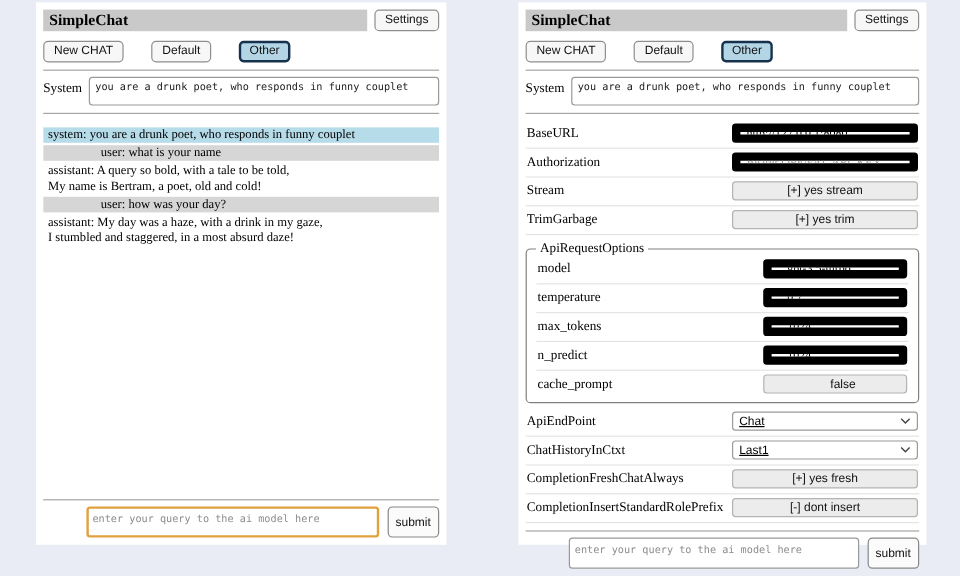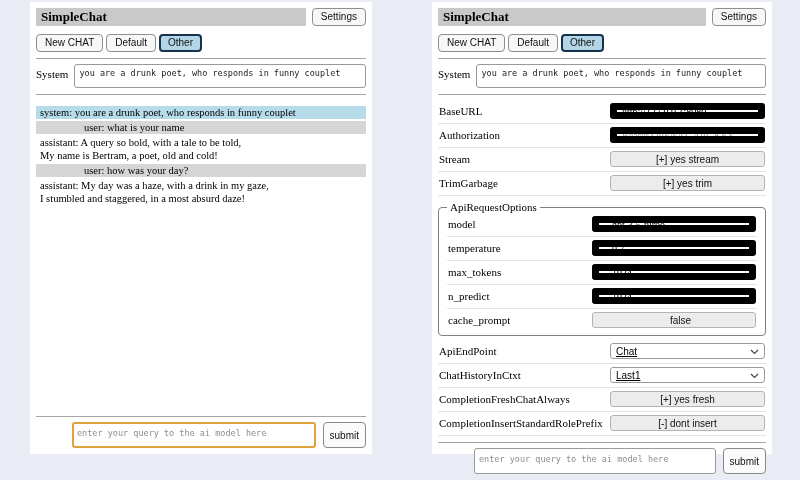--- a/index.html
+++ b/index.html
@@ -21,21 +21,21 @@
     flex:1; background:#c9c9c9; color:#000;
     font-weight:bold; font-size:13px; line-height:18px; padding:0 5px;
   }
   button {
     font-family:"Liberation Sans", sans-serif; color:#111; cursor:pointer;
   }
   .sysbtn {
     font-size:10px; background:#f7f7f7; border:1px solid #8e8e8e;
     border-radius:4px; padding:2px 8px; line-height:12px;
   }
-  .tool-row { display:flex; gap:3px; margin-top:8px; flex:0 0 auto; }
+  .tool-row { display:flex; gap:23px; margin-top:8px; flex:0 0 auto; }
   .tool-row .sysbtn.selected {
     background:#b4d5e5; border:2px solid #16324d; padding:1px 7px;
   }
   hr.div {
     border:none; border-top:1px solid #a6a6a6; margin:6px 0 5px; width:100%; flex:0 0 auto;
   }
   .system-row { display:flex; gap:6px; align-items:flex-start; flex:0 0 auto; }
   .syslabel { font-size:11px; padding-top:4px; }
   textarea {
     font-family:"DejaVu Sans Mono", monospace; box-sizing:border-box;
@@ -90,21 +90,21 @@
     width:155px; height:16px; border:1px solid #9a9a9a; border-radius:3px;
     background:#fff; display:flex; justify-content:space-between; align-items:center;
     padding:0 5px; font-family:"Liberation Sans", sans-serif; font-size:10px;
     box-sizing:border-box; cursor:pointer;text-decoration:underline;
   }
   fieldset.aro {
     border:1px solid #808080; border-radius:4px; margin:5px 0 4px; padding:0 8px 3px;
   }
   fieldset.aro legend { font-size:11px; padding:0 3px; }
   fieldset.aro .srow:last-child { border-bottom:none; }
-  fieldset.aro input.sinput, fieldset.aro .wbtn { width:164px;padding-left:13px; }
+  fieldset.aro input.sinput, fieldset.aro .wbtn { width:120px;padding-left:13px; }
   .spacer { flex:1 1 auto; }
 </style>
 </head>
 <body>
 
 <div class="panel" id="panel-left">
   <div class="hdr-row">
     <div class="titlebar">SimpleChat</div>
     <button class="sysbtn">Settings</button>
   </div>

